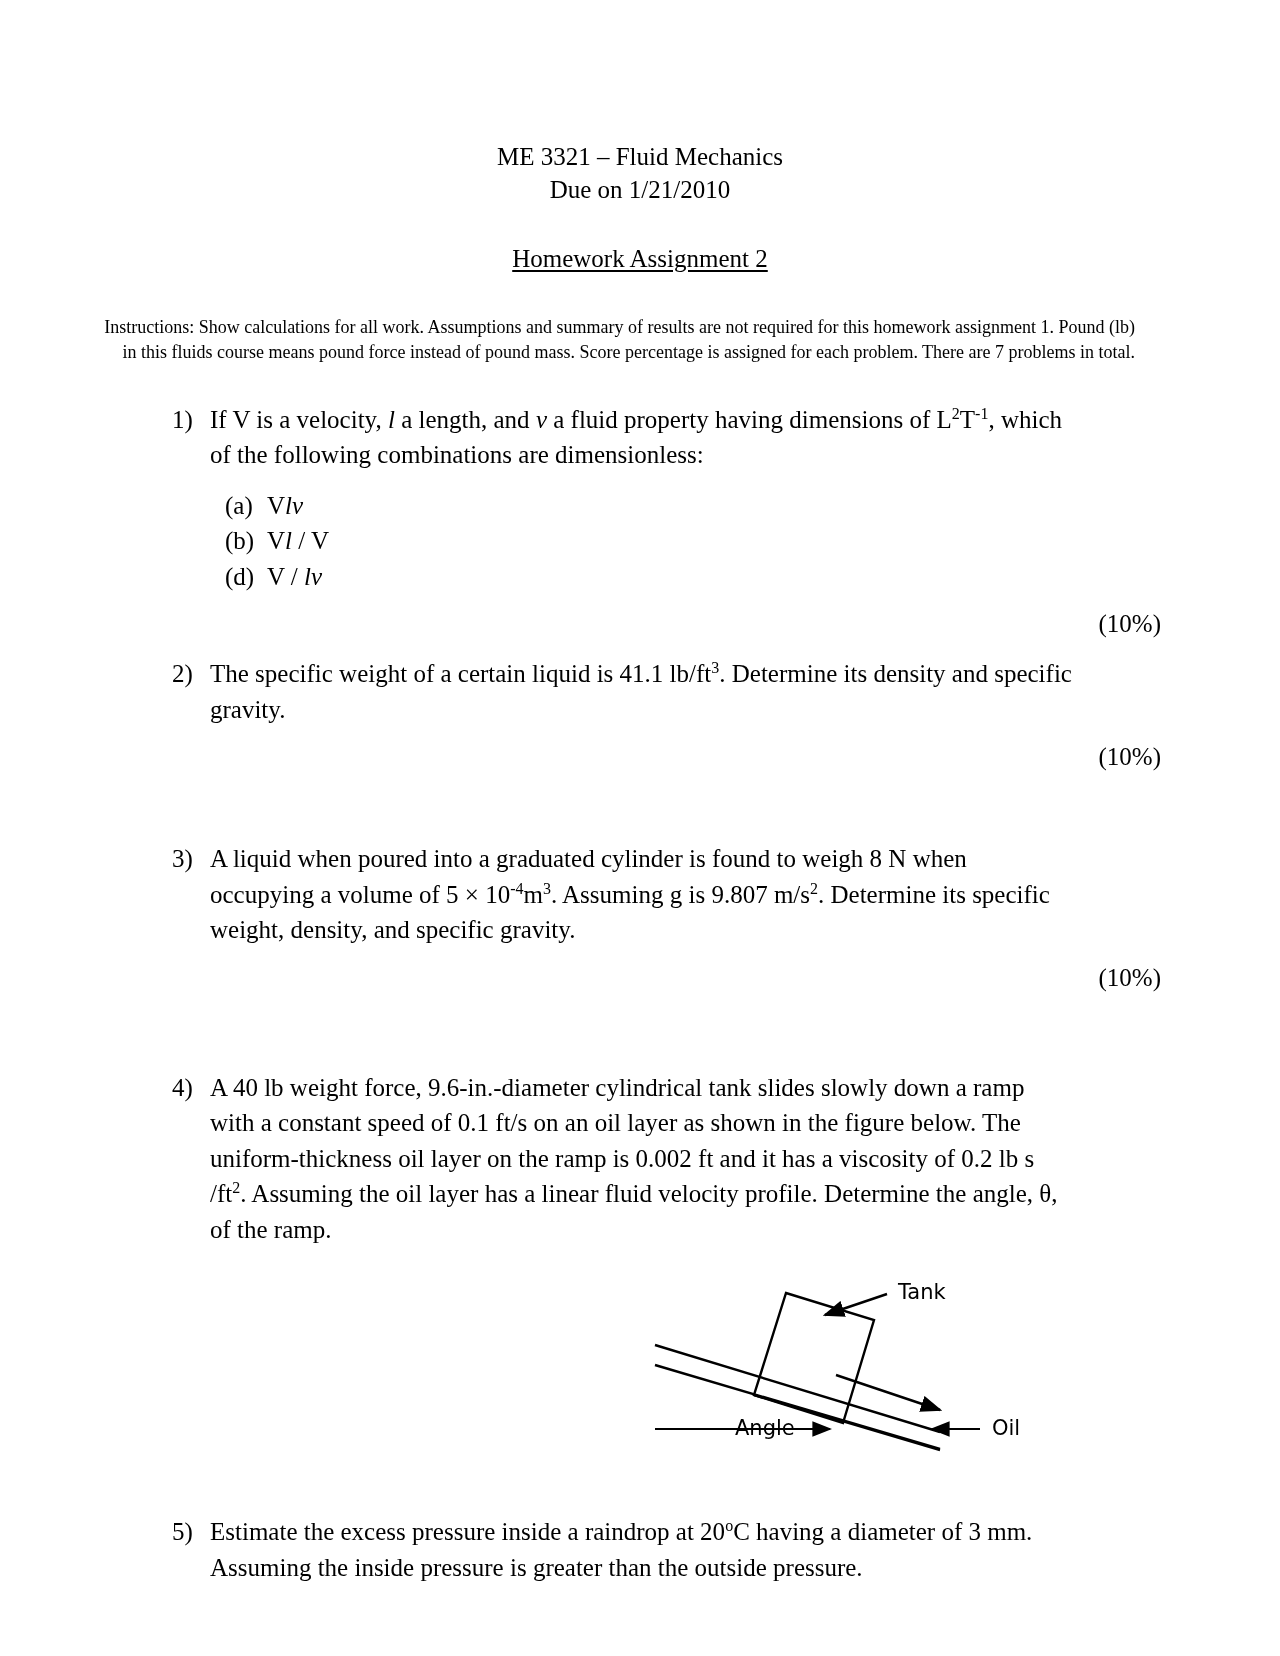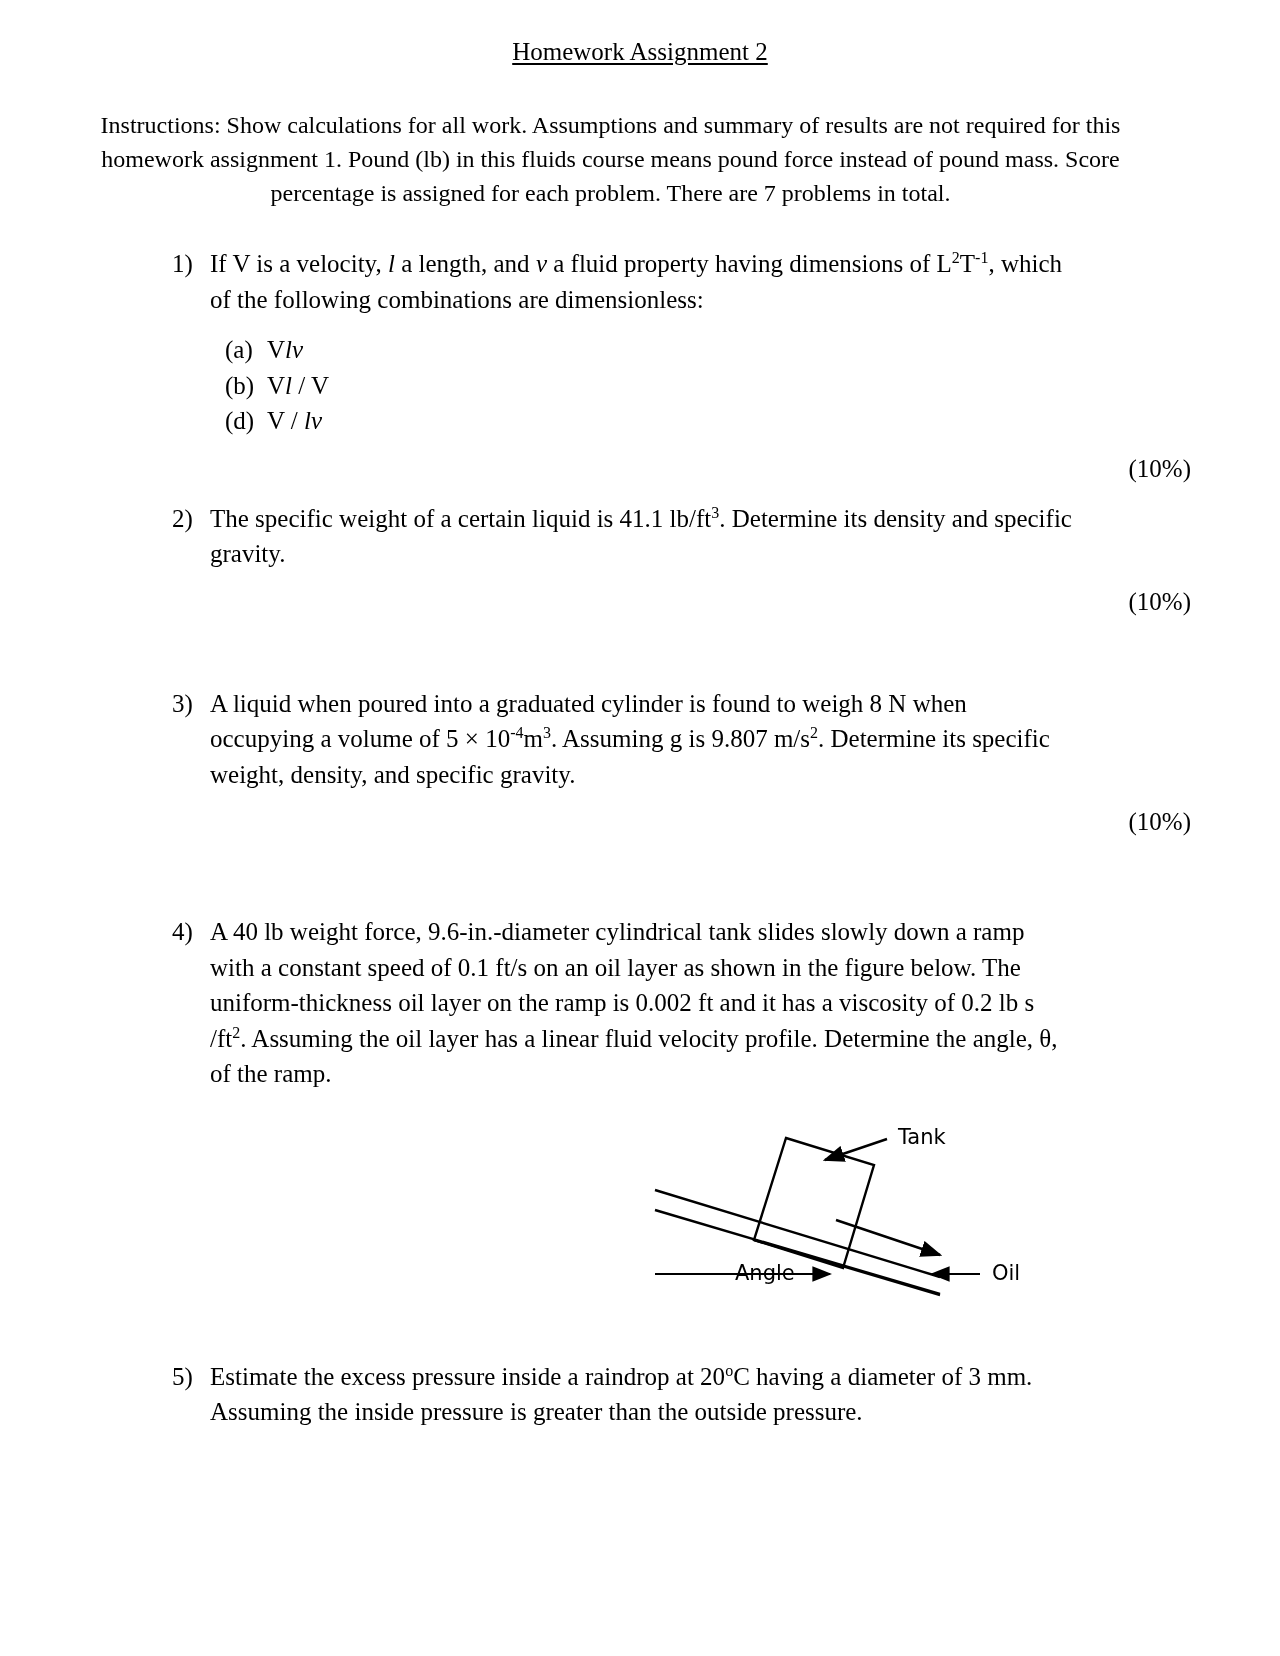--- a/index.html
+++ b/index.html
@@ -33,23 +33,23 @@
     text-align: center;
     margin-top: 38px;
     font-size: 25px;
   }
   .assignment-title span {
     text-decoration: underline;
     text-underline-offset: 3px;
   }
   .instructions {
     margin: 42px 145px 0 86px;
-    font-size: 24px;
+    font-size: 18px;
     line-height: 1.42;
-    text-align: center;
+    text-align: right;
   }
   .problems {
     margin: 0;
     padding: 0;
     list-style: none;
   }
   .problem {
     position: relative;
     font-size: 25px;
     line-height: 1.42;
@@ -78,21 +78,21 @@
   .sublist li {
     white-space: pre;
   }
   .sublist .lbl {
     display: inline-block;
     width: 42px;
   }
   .pct {
     text-align: right;
     font-size: 25px;
-    padding-right: 89px;
+    padding-right: 119px;
     box-sizing: border-box;
   }
   .pct-1 { margin-top: 16px; }
   .pct-2 { margin-top: 16px; }
   .pct-3 { margin-top: 16px; }
   .pct-4 { margin-top: 8px; }
 
   i.mathvar { font-style: italic; }
   sup { font-size: 0.64em; vertical-align: super; line-height: 0; }
 
@@ -106,20 +106,24 @@
     font-family: "DejaVu Sans", "Liberation Sans", sans-serif;
     font-size: 21px;
     fill: #000;
   }
 </style>
 </head>
 <body>
 
 <div class="page">
 
+  <div class="header">
+    <span class="header-line">ME 3321 – Fluid Mechanics</span>
+    <span class="header-line">Due on 1/21/2010</span>
+  </div>
 
   <div class="assignment-title">
     <span>Homework Assignment 2</span>
   </div>
 
   <div class="instructions">Instructions: Show calculations for all work. Assumptions and summary of results are not required for this homework assignment 1.  Pound (lb) in this fluids course means pound force instead of pound mass. Score percentage is assigned for each problem.  There are 7 problems in total.</div>
 
   <div class="problems">
 
     <div class="problem p1">

